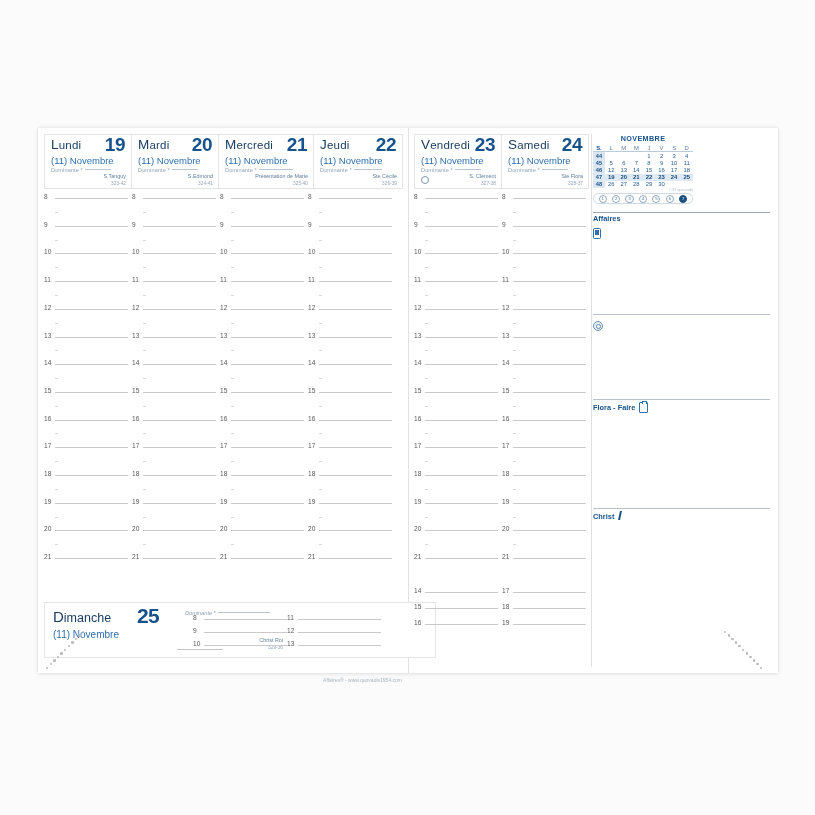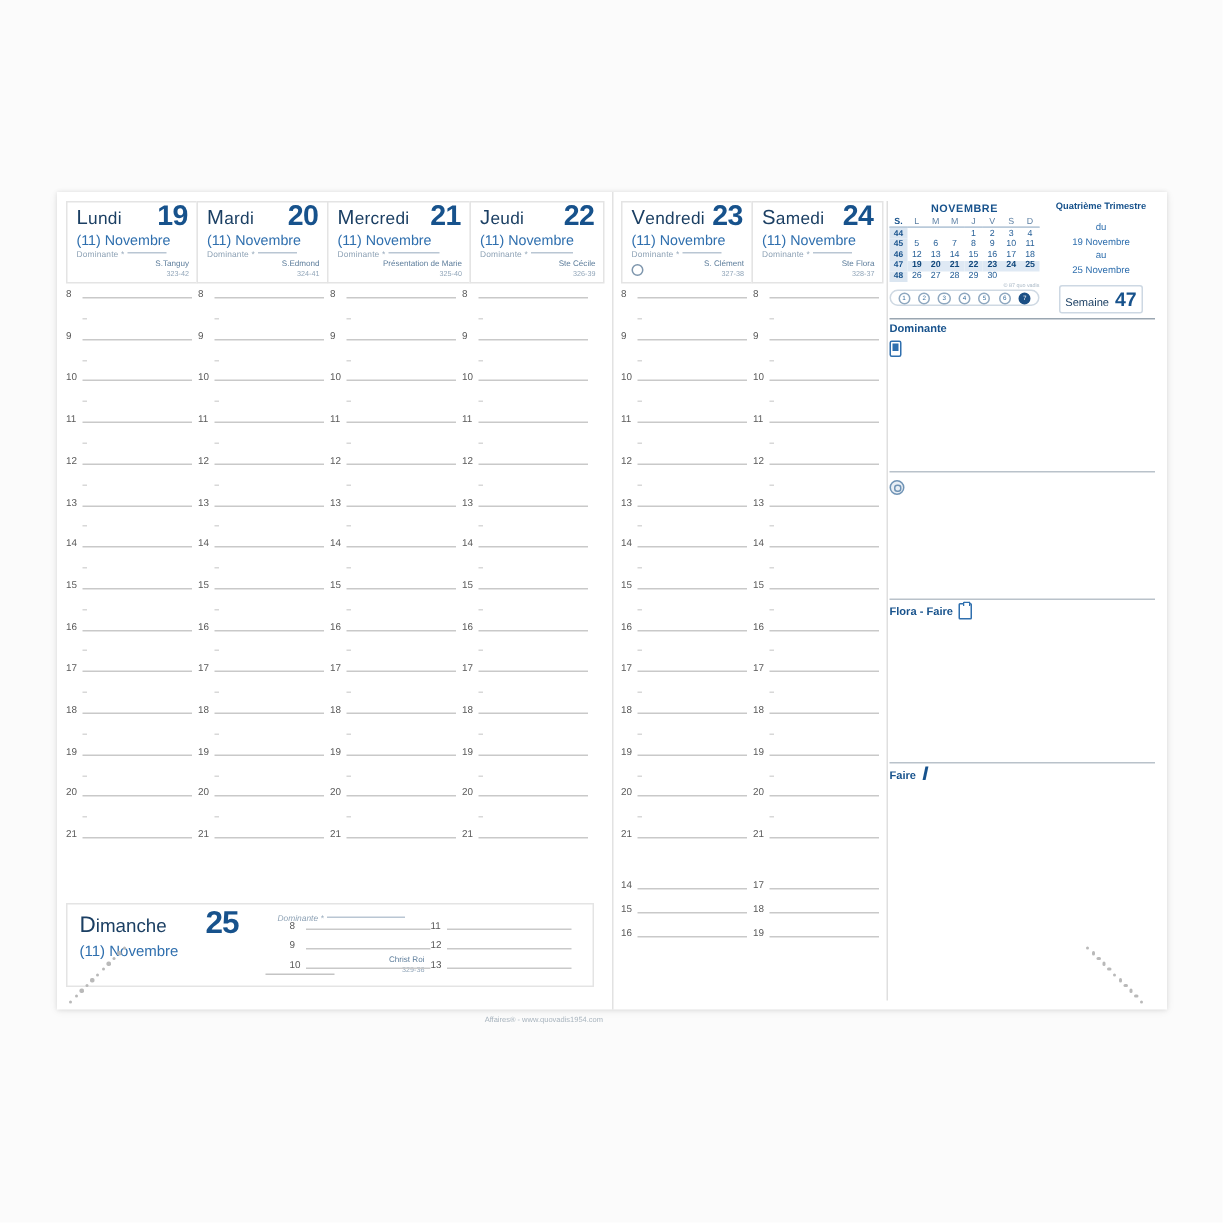--- a/index.html
+++ b/index.html
@@ -93,21 +93,21 @@
     position:absolute;left:11px;width:3px;top:0;height:0;
     border-top:.8px solid #d8d8d8;
   }
   .hnum{
     position:absolute;left:0;top:-5px;
     font-size:6.6px;color:#5a5a5a;
   }
 
   
   .dim{
-    position:absolute;left:6px;top:474px;width:352px;height:56px;
+    position:absolute;left:6px;top:474px;width:392px;height:56px;
     border:1px solid #e4e4e4;background:#fff;box-sizing:border-box;padding-left:48px;
   }
   .dimname{
     position:absolute;left:8px;top:5px;
     font-size:12.5px;color:#1b3f63;
   }
   .dimname .cap{font-size:15px;}
   .dimnum{
     position:absolute;left:92px;top:1px;
     font-size:21px;font-weight:bold;color:#17528c;letter-spacing:-.6px;
@@ -1073,57 +1073,46 @@
               <span class="ph">1</span>
               <span class="ph">2</span>
               <span class="ph">3</span>
               <span class="ph">4</span>
               <span class="ph">5</span>
               <span class="ph">6</span>
               <span class="ph dark">7</span>
             </div>
         </div>
 
-        <div class="trim">
-          <div class="ttitle">Quatrième Trimestre</div>
-          <div class="tline">du</div>
-          <div class="tline">19 Novembre</div>
-          <div class="tline">au</div>
-          <div class="tline">25 Novembre</div>
-          <div class="tsem">
-            <span class="lbl">Semaine</span>
-            <span class="val">47</span>
-          </div>
-        </div>
 
         <div class="sect" style="top:78px;">
           <div class="sect-top-rule"></div>
           <div class="sect-hdr" style="padding-top:2px;">
-            <span>Dominante</span>
+            <span>Affaires</span>
           </div>
           <div style="padding-top:2px;"><span class="ico-phone"></span></div>
         </div>
 
         <div class="sect" style="top:180px;">
           <div class="sect-inner-rule" style="top:0;"></div>
           <div style="padding-top:3px;"><span class="ico-at"></span></div>
         </div>
 
         <div class="sect" style="top:265px;">
           <div class="sect-inner-rule" style="top:0;"></div>
           <div class="sect-hdr" style="padding-top:3px;">
             <span>Flora - Faire</span>
             <span class="ico-note"></span>
           </div>
         </div>
 
         <div class="sect" style="top:374px;">
           <div class="sect-inner-rule" style="top:0;"></div>
           <div class="sect-hdr" style="padding-top:3px;">
-            <span>Faire</span>
+            <span>Christ</span>
             <span class="ico-pen"></span>
           </div>
         </div>
 
       </div>
 
       <div class="corner corner-br" id="corner-right">
           <span style="left: 38px; bottom: 0px;"></span>
           <span style="left: 34.4px; bottom: 3.6px;"></span>
           <span style="left: 30.8px; bottom: 7.2px;"></span>

